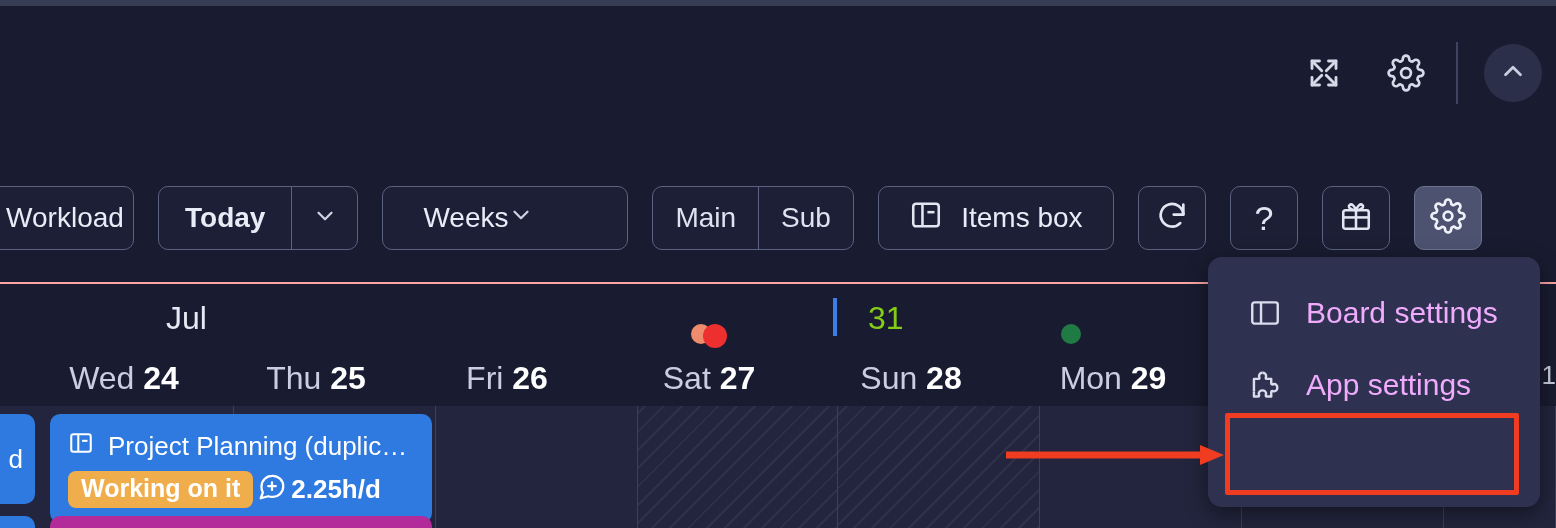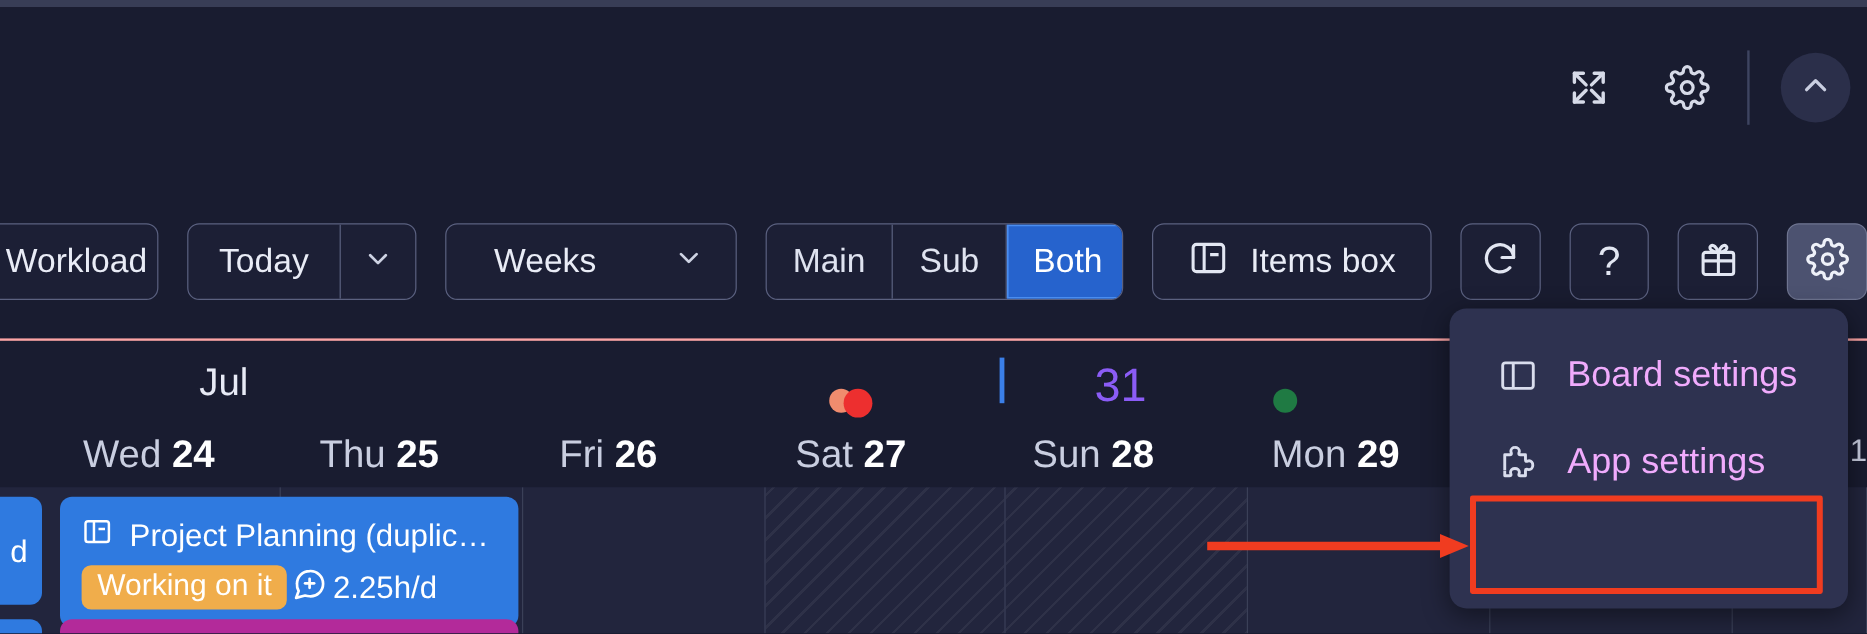--- a/index.html
+++ b/index.html
@@ -54,27 +54,27 @@
   .tb-workload {
     width: 148px; margin-left: -30px; padding-left: 10px;
     border-top-left-radius: 0; border-bottom-left-radius: 0;
   }
   .split-group {
     display: flex; height: 64px; border: 1.5px solid #5b6180; border-radius: 10px;
     overflow: hidden; background: #1c1f35;
   }
   .split-main {
     display: flex; align-items: center; justify-content: center;
-    color: #e9ecf6; font-size: 28px; cursor: pointer; padding: 0 26px;
+    color: #e9ecf6; font-size: 28px; cursor: pointer; padding: 0 26px; font-weight: bold;
   }
   .split-caret {
     display: flex; align-items: center; justify-content: center;
     width: 66px; border-left: 1.5px solid #5b6180; cursor: pointer;
   }
-  .tb-weeks { width: 246px; justify-content: space-between; padding: 0 26px 0 40px; }
+  .tb-weeks { width: 246px; justify-content: flex-start; padding: 0 26px 0 40px; }
   .tb-weeks .lbl { font-size: 28px; }
 
   .seg-group {
     display: flex; height: 64px; border: 1.5px solid #5b6180; border-radius: 10px;
     overflow: hidden; background: #1c1f35;
   }
   .seg {
     display: flex; align-items: center; justify-content: center;
     color: #dfe3f0; font-size: 28px; cursor: pointer; padding: 0 22px;
     border-right: 1.5px solid #5b6180;
@@ -102,22 +102,22 @@
   .month-row { position: absolute; top: 0; left: 0; width: 1556px; height: 58px; }
   .month-lbl {
     position: absolute; left: 166px; top: 16px;
     font-size: 32px; color: #e7eaf5;
   }
   .week-marker {
     position: absolute; left: 833px; top: 14px; width: 4px; height: 38px;
     background: #3b7fe8;
   }
   .week-num {
-    position: absolute; left: 912px; top: 16px;
-    font-size: 39px; color: #8b5cf6;
+    position: absolute; left: 868px; top: 16px;
+    font-size: 32px; color: #84cc16;
   }
   .days-row { position: absolute; top: 56px; left: 0; width: 1556px; height: 68px; }
   .day {
     position: absolute; top: 20px; font-size: 32px; color: #c9cee0;
     transform: translateX(-50%); white-space: nowrap;
   }
   .day b { color: #ffffff; font-weight: 700; }
   .daydot {
     position: absolute; top: -16px; border-radius: 50%;
     transform: translateX(-50%);
@@ -144,21 +144,21 @@
     display: flex; flex-direction: column; justify-content: center;
   }
   .bar-blue { background: #2f7ae0; }
   .bar-magenta { background: #b32a9a; }
   .bar-title {
     display: flex; align-items: center; gap: 14px;
     color: #ffffff; font-size: 26px; white-space: nowrap;
     padding: 0 0 0 18px; overflow: hidden;
   }
   .bar-meta {
-    display: flex; align-items: center; gap: 4px; padding-left: 18px; margin-top: 8px;
+    display: flex; align-items: center; gap: 4px; padding-left: 18px; margin-top: 8px; font-weight: bold;
   }
   .status-pill {
     background: #f0ad4b; color: #ffffff; font-size: 25px;
     border-radius: 8px; padding: 3px 13px 5px; white-space: nowrap;
   }
   .hrs { color: #ffffff; font-size: 26px; white-space: nowrap; }
   .clip-left-bar {
     position: absolute; left: -60px; top: 8px; width: 95px; height: 90px;
     background: #2f7ae0; border-radius: 10px; color: #ffffff;
     font-size: 26px; display: flex; align-items: center; justify-content: flex-end;
@@ -263,23 +263,20 @@
         </svg>
       </span>
     </div>
 
     <div class="seg-group">
       <div class="seg">
         <span>Main</span>
       </div>
       <div class="seg">
         <span>Sub</span>
-      </div>
-      <div class="seg active">
-        <span>Both</span>
       </div>
     </div>
 
     <div class="tb-btn tb-items">
       <span>
         <svg width="34" height="34" viewBox="0 0 24 24" fill="none" stroke="#e2e6f2" stroke-width="1.8" stroke-linejoin="round">
           <rect x="3" y="4" width="18" height="16" rx="2"></rect>
           <line x1="9.5" y1="4" x2="9.5" y2="20"></line>
           <line x1="13" y1="10" x2="18" y2="10"></line>
         </svg>

